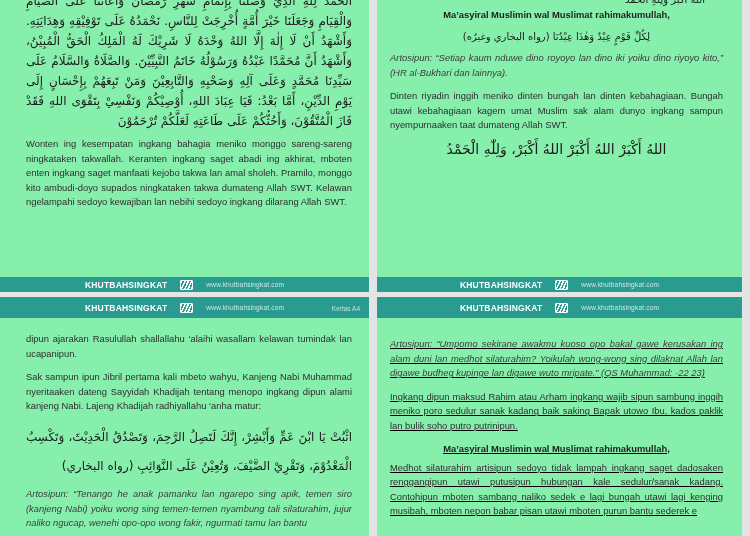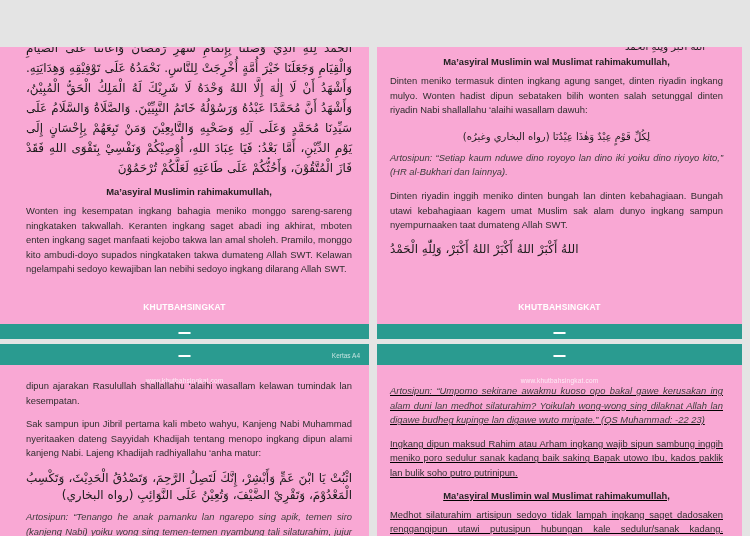--- a/index.html
+++ b/index.html
@@ -2,32 +2,32 @@
 <html><head>
 <meta charset="utf-8">
 <style>
   html,body{margin:0;padding:0;}
   body{
     width:750px;height:536px;position:relative;overflow:hidden;
     background:#e4e4e4;
     font-family:"Liberation Sans",sans-serif;
   }
   .page{
-    position:absolute;background:#f9a8d4;overflow:hidden;margin-top:47px;
+    position:absolute;background:#86efac;overflow:hidden;
   }
   #page-tl{left:0;top:0;width:369px;height:292px;}
   #page-tr{left:377px;top:0;width:365px;height:292px;}
   #page-bl{left:0;top:297px;width:369px;height:239px;}
   #page-br{left:377px;top:297px;width:365px;height:239px;}
 
   
   .banner{
     position:absolute;left:0;right:0;
     background:var(--teal,#2a9b90);
-    display:flex;align-items:center;justify-content:center;gap:20px;flex-direction:column;
+    display:flex;align-items:center;justify-content:center;gap:13px;
   }
   .banner.footer{bottom:0;height:15px;}
   .banner.header{top:0;height:21px;}
   .brand{
     color:#ffffff;font-weight:bold;font-size:8.5px;letter-spacing:.2px;
   }
   .logo{
     display:inline-block;width:11px;height:8px;border-radius:1px;
     background:
       repeating-linear-gradient(115deg,
@@ -49,22 +49,22 @@
   #page-tr .content{left:13px;width:333px;}
   #page-br .content{left:13px;width:333px;top:26px;text-decoration:underline;}
 
   .arabic{
     font-family:"DejaVu Sans",sans-serif;
     direction:rtl;unicode-bidi:embed;
     color:#1c1c1c;text-align:justify;
   }
   .arabic.opening{font-size:12px;line-height:20px;margin:-9px 0 6px 0;}
   .arabic.hadith-center{font-size:10px;line-height:20px;text-align:center;margin:3px 0 4px 0;}
-  .arabic.hadith-just{font-size:12px;line-height:17px;margin:4px 0 6px 0;}
-  .arabic.takbir{font-size:12px;line-height:14px;text-align:left;margin:2px 0 4px 0;}
+  .arabic.hadith-just{font-size:12px;line-height:29px;margin:4px 0 6px 0;}
+  .arabic.takbir{font-size:14px;line-height:14px;text-align:center;margin:2px 0 4px 0;}
   .arabic.clip-frag{
     position:absolute;top:-7px;right:18px;font-size:10px;line-height:13px;
     text-align:right;margin:0;
   }
 
   .heading{
     font-size:9.4px;font-weight:bold;color:#1f1f1f;margin:8px 0 7px 0;text-align:center;
   }
   .body-text{
     font-size:9.4px;line-height:14.6px;color:#2e2e2e;
@@ -76,35 +76,33 @@
   .spacer-top{height:14px;}
 </style>
 </head>
 <body style="--teal: #2a9b90;">
 
 <div>
 
   <section class="page" id="page-tl">
     <div class="content">
       <div class="arabic opening">الْحَمْدُ لِلّٰهِ الَّذِيْ وَصَّلَنَا بِإِتْمَامِ شَهْرِ رَمَضَانَ وَأَعَانَنَا عَلَى الصِّيَامِ وَالْقِيَامِ وَجَعَلَنَا خَيْرَ أُمَّةٍ أُخْرِجَتْ لِلنَّاسِ. نَحْمَدُهُ عَلَى تَوْفِيْقِهِ وَهِدَايَتِهِ. وَأَشْهَدُ أَنْ لَا إِلٰهَ إِلَّا اللهُ وَحْدَهُ لَا شَرِيْكَ لَهُ الْمَلِكُ الْحَقُّ الْمُبِيْنُ، وَأَشْهَدُ أَنَّ مُحَمَّدًا عَبْدُهُ وَرَسُوْلُهُ خَاتَمُ النَّبِيِّيْنَ. وَالصَّلَاةُ وَالسَّلَامُ عَلَى سَيِّدِنَا مُحَمَّدٍ وَعَلَى آلِهِ وَصَحْبِهِ وَالتَّابِعِيْنَ وَمَنْ تَبِعَهُمْ بِإِحْسَانٍ إِلَى يَوْمِ الدِّيْنِ، أَمَّا بَعْدُ: فَيَا عِبَادَ اللهِ، أُوْصِيْكُمْ وَنَفْسِيْ بِتَقْوَى اللهِ فَقَدْ فَازَ الْمُتَّقُوْنَ، وَأَحُثُّكُمْ عَلَى طَاعَتِهِ لَعَلَّكُمْ تُرْحَمُوْنَ</div>
-      <div class="heading">Ma’asyiral Muslimin rahimakumullah,</div>
       <p class="body-text">Wonten ing kesempatan ingkang bahagia meniko monggo sareng-sareng ningkataken takwallah. Keranten ingkang saget abadi ing akhirat, mboten enten ingkang saget manfaati kejobo takwa lan amal sholeh. Pramilo, monggo kito ambudi-doyo supados ningkataken takwa dumateng Allah SWT. Kelawan ngelampahi sedoyo kewajiban lan nebihi sedoyo ingkang dilarang Allah SWT.</p>
     </div>
     <footer class="banner footer">
       <span class="brand">KHUTBAHSINGKAT</span>
       <span class="logo"></span>
       <span class="url">www.khutbahsingkat.com</span>
     </footer>
   </section>
 
   <section class="page" id="page-tr">
     <div class="content">
       <div class="arabic clip-frag">اللهُ أَكْبَرْ وَلِلّٰهِ الْحَمْدُ</div>
       <div class="heading" style="margin-top:9px">Ma’asyiral Muslimin wal Muslimat rahimakumullah,</div>
-      <p class="body-text">Dinten meniko termasuk dinten ingkang agung sanget, dinten riyadin ingkang mulyo. Wonten hadist dipun sebataken bilih wonten salah setunggal dinten riyadin Nabi shallallahu ‘alaihi wasallam dawuh:</p>
       <div class="arabic hadith-center">لِكُلِّ قَوْمٍ عِيْدٌ وَهٰذَا عِيْدُنَا (رواه البخاري وغيرُه)</div>
       <p class="body-text italic">Artosipun: “Setiap kaum nduwe dino royoyo lan dino iki yoiku dino riyoyo kito,” (HR al-Bukhari dan lainnya).</p>
       <p class="body-text">Dinten riyadin inggih meniko dinten bungah lan dinten kebahagiaan. Bungah utawi kebahagiaan kagem umat Muslim sak alam dunyo ingkang sampun nyempurnaaken taat dumateng Allah SWT.</p>
       <div class="arabic takbir">اللهُ أَكْبَرْ اللهُ أَكْبَرْ اللهُ أَكْبَرْ، وَلِلّٰهِ الْحَمْدُ</div>
     </div>
     <footer class="banner footer">
       <span class="brand">KHUTBAHSINGKAT</span>
       <span class="logo"></span>
       <span class="url">www.khutbahsingkat.com</span>
     </footer>
@@ -112,21 +110,21 @@
 
   <section class="page" id="page-bl">
     <header class="banner header">
       <span class="brand">KHUTBAHSINGKAT</span>
       <span class="logo"></span>
       <span class="url">www.khutbahsingkat.com</span>
       <span class="paper">Kertas A4</span>
     </header>
     <div class="content">
       <div class="spacer-top"></div>
-      <p class="body-text">dipun ajarakan Rasulullah shallallahu ‘alaihi wasallam kelawan tumindak lan kesempatan.</p>
+      <p class="body-text">dipun ajarakan Rasulullah shallallahu ‘alaihi wasallam kelawan tumindak lan ucapanipun.</p>
       <p class="body-text">Sak sampun ipun Jibril pertama kali mbeto wahyu, Kanjeng Nabi Muhammad nyeritaaken dateng Sayyidah Khadijah tentang menopo ingkang dipun alami kanjeng Nabi. Lajeng Khadijah radhiyallahu ‘anha matur:</p>
       <div class="arabic hadith-just">اثْبُتْ يَا ابْنَ عَمٍّ وَأَبْشِرْ، إِنَّكَ لَتَصِلُ الرَّحِمَ، وَتَصْدُقُ الْحَدِيْثَ، وَتَكْسِبُ الْمَعْدُوْمَ، وَتَقْرِيْ الضَّيْفَ، وَتُعِيْنُ عَلَى النَّوَائِبِ (رواه البخاري)</div>
       <p class="body-text italic">Artosipun: “Tenango he anak pamanku lan ngarepo sing apik, temen siro (kanjeng Nabi) yoiku wong sing temen-temen nyambung tali silaturahim, jujur naliko ngucap, wenehi opo-opo wong fakir, ngurmati tamu lan bantu</p>
     </div>
   </section>
 
   <section class="page" id="page-br">
     <header class="banner header">
       <span class="brand">KHUTBAHSINGKAT</span>
       <span class="logo"></span>

